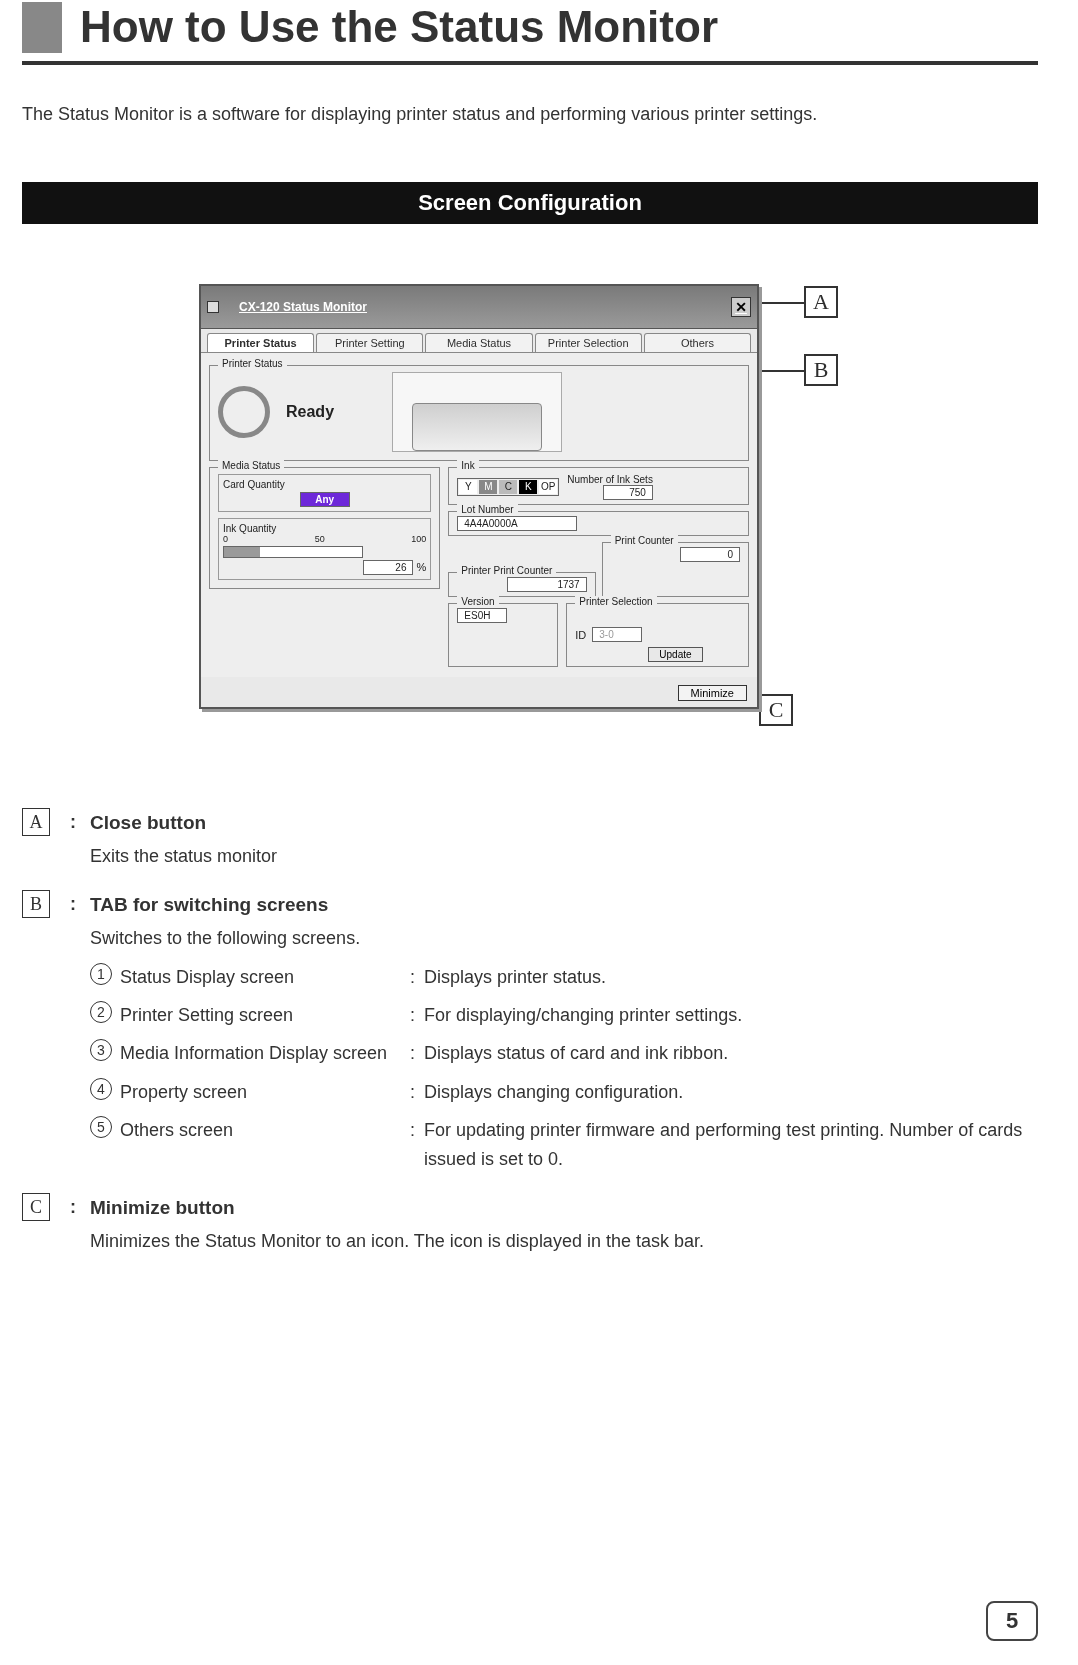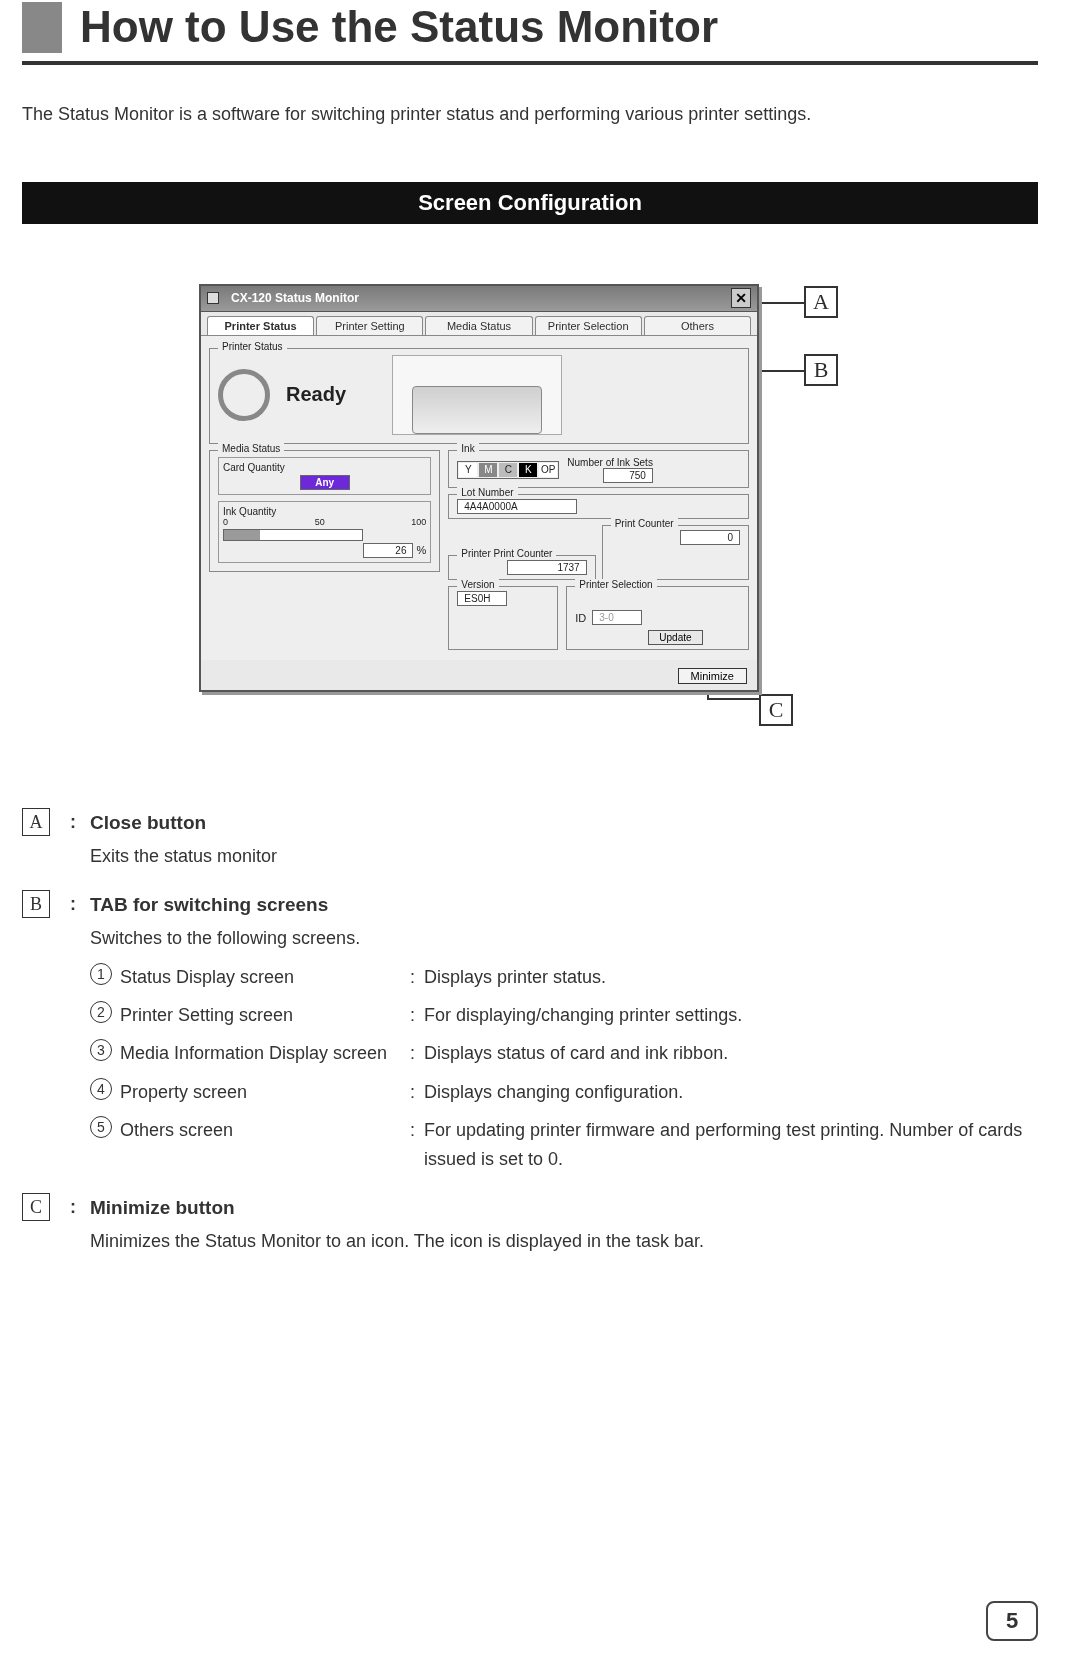--- a/index.html
+++ b/index.html
@@ -55,28 +55,29 @@
     left: 40px;
     top: 0;
     width: 560px;
     border: 2px solid #555;
     background: #e9e9e9;
     box-shadow: 3px 3px 0 #999;
   }
   .tbar {
     display: flex;
     align-items: center;
-    gap: 12px;
-    height: 26px;
+    gap: 20px;
+    height: 43px;
     padding: 0 6px;
     background: linear-gradient(#7a7a7a,#9a9a9a);
     color: #fff;
     font-size: 12px;
     font-weight: bold;
     border-bottom: 1px solid #555;
+    text-decoration: underline;
   }
   .tbar-icon { width:12px;height:12px;background:#ddd;border:1px solid #333;}
   .close-x {
     margin-left: auto;
     width: 20px; height: 20px;
     background: #ccc;
     border: 1px solid #333;
     color:#000;
     font-weight:bold;
     font-size:14px;
@@ -98,21 +99,21 @@
     text-align:center;
     border-radius:3px 3px 0 0;
   }
   .tab.active { background:#fff; font-weight:bold;}
   .app-body { background:#eee; border-top:1px solid #888; padding:6px 8px 10px 8px; font-size:11px; color:#222;}
   .grp { border:1px solid #888; margin-top:6px; padding:6px 8px 8px 8px; position:relative;}
   .grp-lbl { position:absolute; top:-8px; left:8px; background:#eee; padding:0 4px; font-size:10px;}
   .row-flex { display:flex; gap:8px; }
   .status-top { display:flex; align-items:center; gap:16px; }
   .status-circle { width:52px; height:52px; border:5px solid #888; border-radius:50%; }
-  .ready { font-size:20px; font-weight:bold; color:#222; flex:0 0 90px;}
+  .ready { font-size:16px; font-weight:bold; color:#222; flex:0 0 90px;}
   .printer-draw {
     width: 170px; height: 80px;
     background:#f7f7f7;
     border:1px solid #aaa;
     display:flex; align-items:flex-end; justify-content:center;
   }
   .printer-body { width:130px; height:48px; background:linear-gradient(#cfcfcf,#efefef); border:1px solid #888; border-radius:4px;}
   .small-field { border:1px solid #666; background:#fff; padding:1px 6px; font-size:10px; display:inline-block; min-width:50px; text-align:right;}
   .small-field.left { text-align:left;}
   .tiny-btn { border:1px solid #555; background:#e8e8e8; font-size:10px; padding:1px 10px;margin-top:39px;}
@@ -175,21 +176,21 @@
   }
 </style>
 </head>
 <body>
 
 <div class="page-title-wrap">
   <h1 class="page-title">How to Use the Status Monitor</h1>
 </div>
 <div class="title-underline"></div>
 
-<p class="intro">The Status Monitor is a software for switching printer status and performing various printer settings.</p>
+<p class="intro">The Status Monitor is a software for displaying printer status and performing various printer settings.</p>
 
 <div class="section-head">Screen Configuration</div>
 
 <div class="fig-area">
 
   <div class="lead lead-h" style="left:588px; top:18px; width:57px;"></div>
   <div class="lead lead-h" style="left:566px; top:86px; width:79px;"></div>
   <div class="lead lead-v" style="left:548px; top:394px; height:20px;"></div>
   <div class="lead lead-h" style="left:548px; top:414px; width:54px;"></div>
   <div class="lead lead-v" style="left:600px; top:414px; height:0;"></div>

